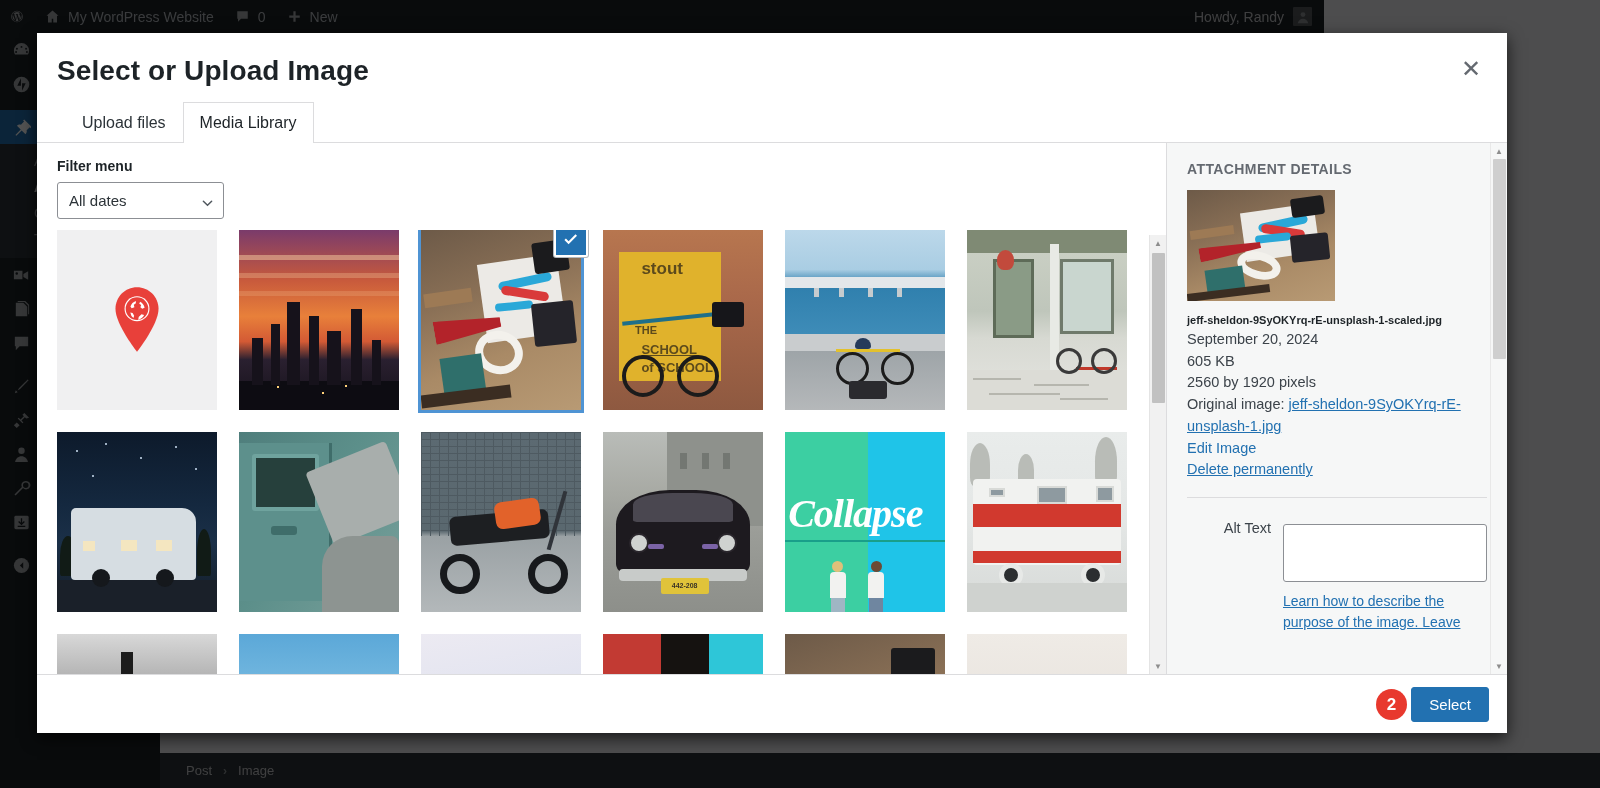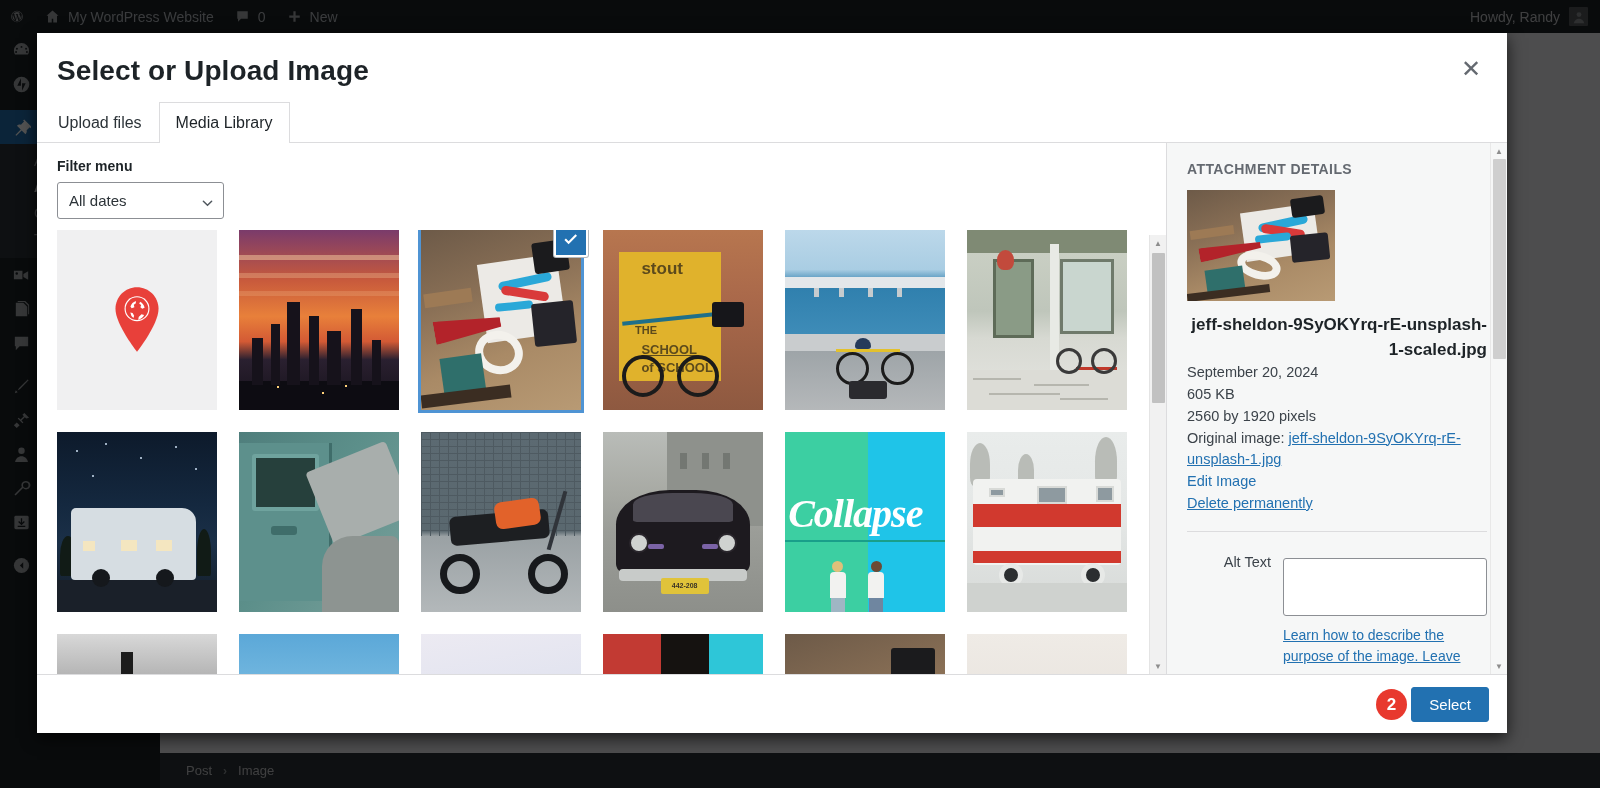--- a/index.html
+++ b/index.html
@@ -7,21 +7,21 @@
     width: 1600px; height: 788px;
     overflow: hidden;
     font-family: "Liberation Sans", sans-serif;
     background: #f0f0f1;
   }
 
   
   #wp-root { position: relative; width: 1600px; height: 788px; background: #f0f0f1; }
 
   .adminbar {
-    position: absolute; top: 0; left: 0; width: 1600px; height: 33px;
+    position: absolute; top: 0; left: 0; width: 1324px; height: 33px;
     background: #1d2327; color: #c3c4c7; display: flex; align-items: center;
     font-size: 14px; z-index: 5;
   }
   .ab-item { display: flex; align-items: center; gap: 7px; padding: 0 10px; height: 33px; color: #b4b9be; }
   .ab-logo { width: 34px; display: flex; align-items: center; justify-content: center; }
   .ab-logo svg { width: 21px; height: 21px; fill: #a7aaad; }
   .ab-icon { display: inline-flex; width: 17px; height: 17px; align-items: center; justify-content: center; color: #a7aaad; }
   .ab-right { margin-left: auto; display: flex; align-items: center; gap: 9px; padding-right: 12px; }
   .ab-avatar { width: 19px; height: 19px; background: #55595c; border-radius: 1px; display:flex; align-items:center; justify-content:center; }
   .ab-avatar svg { width: 14px; height: 14px; fill: #8f9296; }
@@ -67,21 +67,21 @@
     position: absolute; right: 12px; top: 12px; width: 48px; height: 48px;
     display: flex; align-items: center; justify-content: center;
     color: #646970; font-size: 24px; line-height: 1; cursor: pointer;
     background: none; border: none; font-family: "Liberation Sans", sans-serif;
   }
   .modal-title {
     font-size: 28px; font-weight: 600; color: #1d2327;
     padding: 22px 0 0 20px; letter-spacing: .1px;
   }
   .router {
-    display: flex; align-items: flex-end; padding-left: 4px;
+    display: flex; align-items: flex-end; padding-left: 28px;
     margin-top: 14px; border-bottom: 1px solid #dcdcde;
   }
   .router-tab {
     padding: 11px 16px 11px; font-size: 16px; color: #2c3338;
     border: 1px solid transparent; border-bottom: none; position: relative; top: 1px;
     cursor: pointer; background: transparent;
     font-family: "Liberation Sans", sans-serif;
   }
   .router-tab.active {
     background: #fff; border-color: #dcdcde; color: #1d2327;
@@ -153,21 +153,21 @@
     width: 340px; flex: 0 0 340px; background: #f6f7f7;
     padding: 18px 20px 10px 20px; overflow: hidden; position: relative;
   }
   .details-title {
     font-size: 14px; font-weight: 600; color: #646970;
     text-transform: uppercase; letter-spacing: .4px; margin-bottom: 13px;
   }
   .details-thumb {
     width: 148px; height: 111px; overflow: hidden; margin-bottom: 12px; background:#ddd;
   }
-  .filename { font-size: 17px; font-weight: 700; color: #1d2327; line-height: 1.45; text-align: right; }
+  .filename { font-size: 11px; font-weight: 700; color: #1d2327; line-height: 1.45; }
   .meta { font-size: 14.5px; color: #3c434a; line-height: 1.5; }
   .meta a, .link { color: #2271b1; text-decoration: underline; cursor: pointer; }
   .link-del { color: #d63638; text-decoration: none; cursor: pointer; display: inline-block; }
   .details-sep { border: none; border-top: 1px solid #dcdcde; margin: 16px 0 14px 0; }
   .field-row { display: flex; gap: 12px; align-items: flex-start; margin-bottom: 6px; }
   .field-label { width: 84px; text-align: right; font-size: 14.5px; color: #3c434a; padding-top: 8px; flex: 0 0 84px;}
   .field-col { flex: 1; margin-top: 12px; }
   textarea.alt-text {
     width: 204px; height: 58px; border: 1px solid #8c8f94; border-radius: 3px;
     resize: none; font-family: "Liberation Sans", sans-serif; font-size: 14px;

